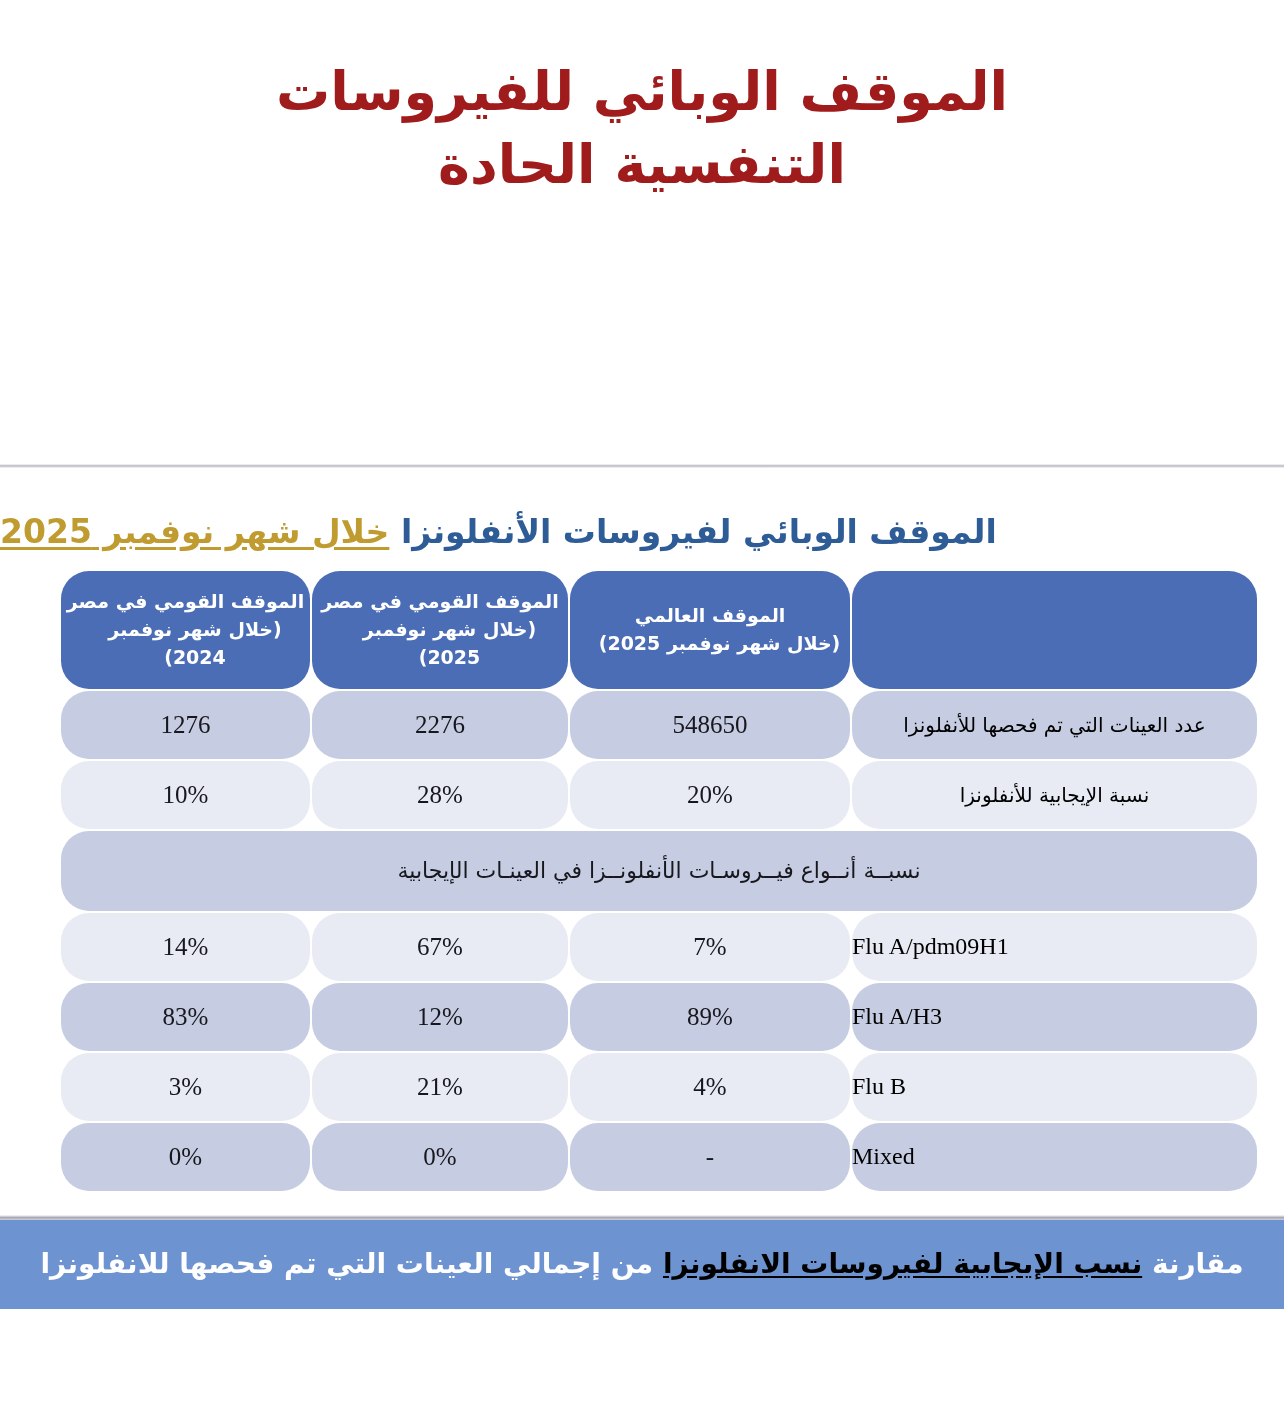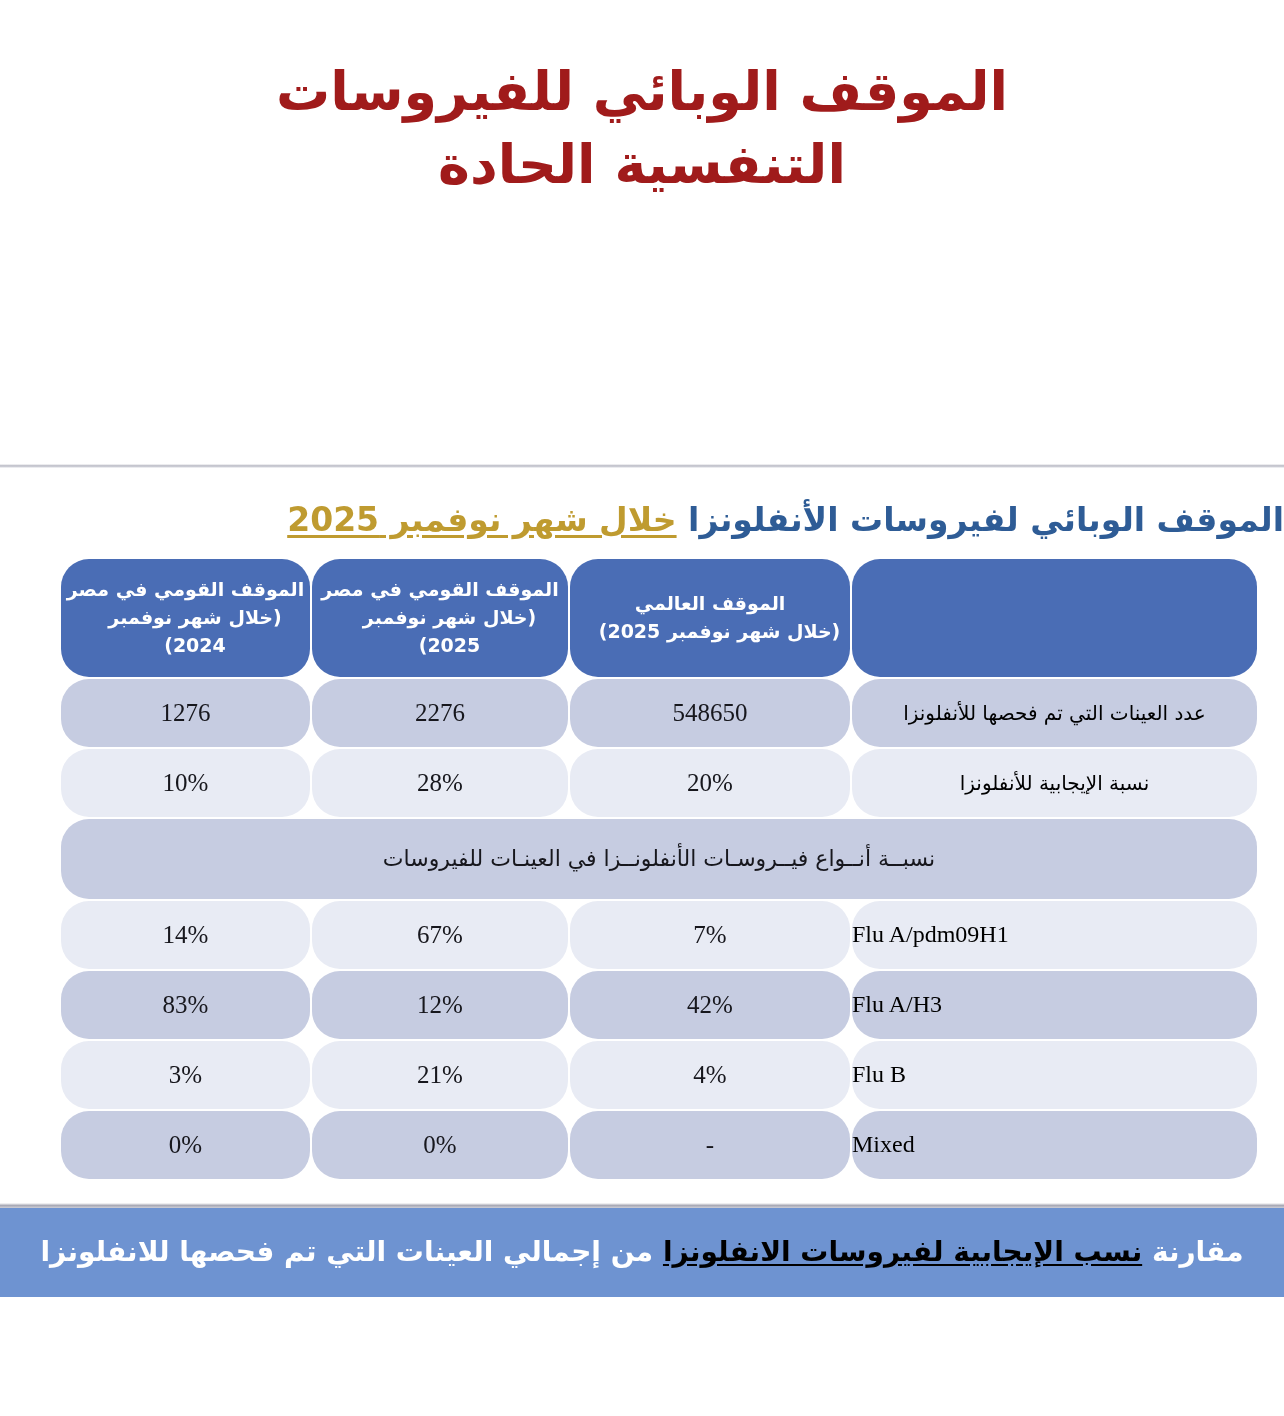--- a/index.html
+++ b/index.html
@@ -39,22 +39,22 @@
 
   
   .hrule {
     width: 100%;
     height: 4px;
     background: linear-gradient(to bottom, #ffffff 0%, #b9bac4 45%, #d6d7de 75%, #ffffff 100%);
   }
 
   
   .subtitle-wrap {
-    text-align: right;
-    padding-top: 32px;
+    text-align: left;
+    padding-top: 44px;
     padding-bottom: 18px;
     direction: rtl;
   }
   .subtitle {
     font-family: "DejaVu Sans", "Liberation Sans", sans-serif;
     font-weight: bold;
     font-size: 33px;
     color: #2E5C96;
     white-space: nowrap;
     display: inline-block;
@@ -230,31 +230,31 @@
         <td class="value">2276</td>
         <td class="value">1276</td>
       </tr>
       <tr class="shade-b">
         <td class="rowlabel arabic">نسبة الإيجابية للأنفلونزا</td>
         <td class="value">20%</td>
         <td class="value">28%</td>
         <td class="value">10%</td>
       </tr>
       <tr class="section-row">
-        <td colspan="4">نسبــة أنــواع فيــروسـات الأنفلونــزا في العينـات للفيروسات</td>
+        <td colspan="4">نسبــة أنــواع فيــروسـات الأنفلونــزا في العينـات الإيجابية</td>
       </tr>
       <tr class="shade-b">
         <td class="rowlabel latin">Flu A/pdm09H1</td>
         <td class="value">7%</td>
         <td class="value">67%</td>
         <td class="value">14%</td>
       </tr>
       <tr class="shade-a">
         <td class="rowlabel latin">Flu A/H3</td>
-        <td class="value">42%</td>
+        <td class="value">89%</td>
         <td class="value">12%</td>
         <td class="value">83%</td>
       </tr>
       <tr class="shade-b">
         <td class="rowlabel latin">Flu B</td>
         <td class="value">4%</td>
         <td class="value">21%</td>
         <td class="value">3%</td>
       </tr>
       <tr class="shade-a">

